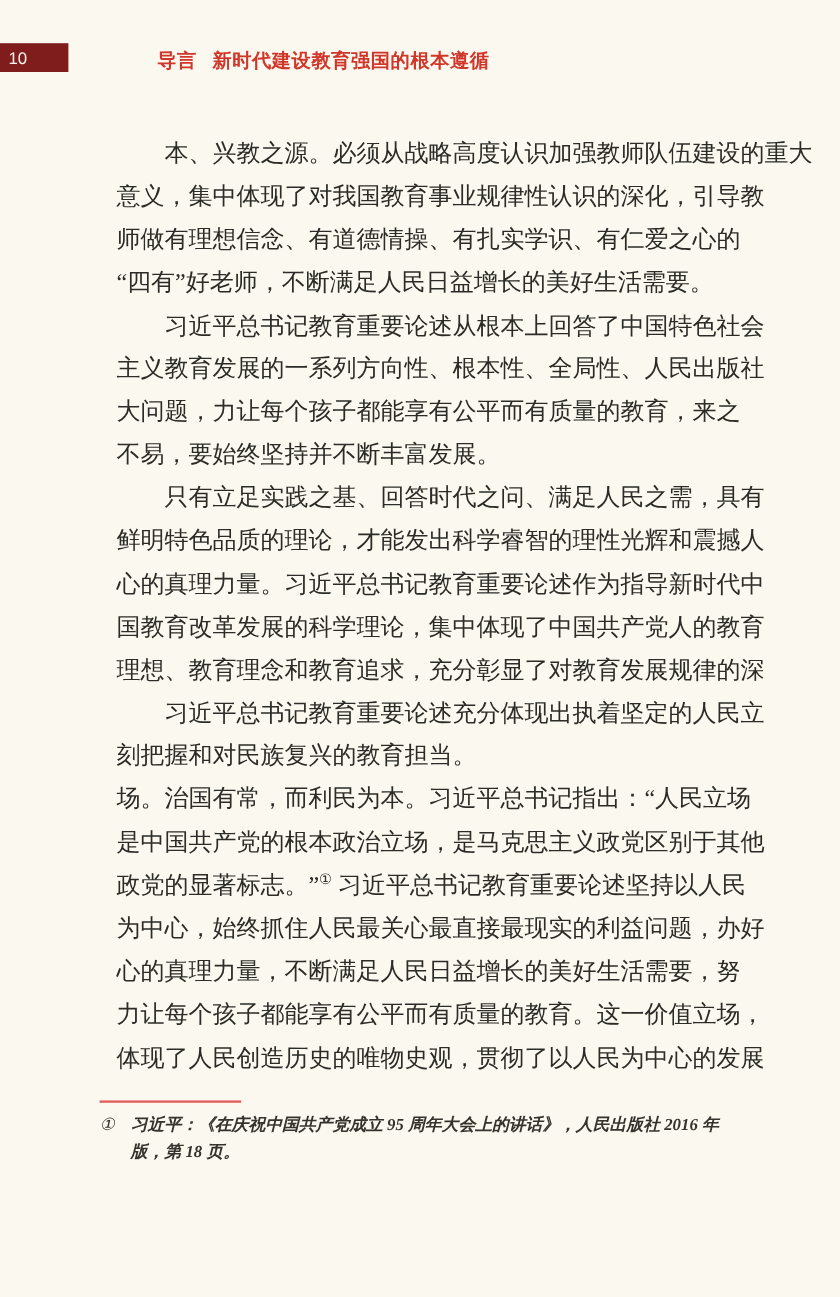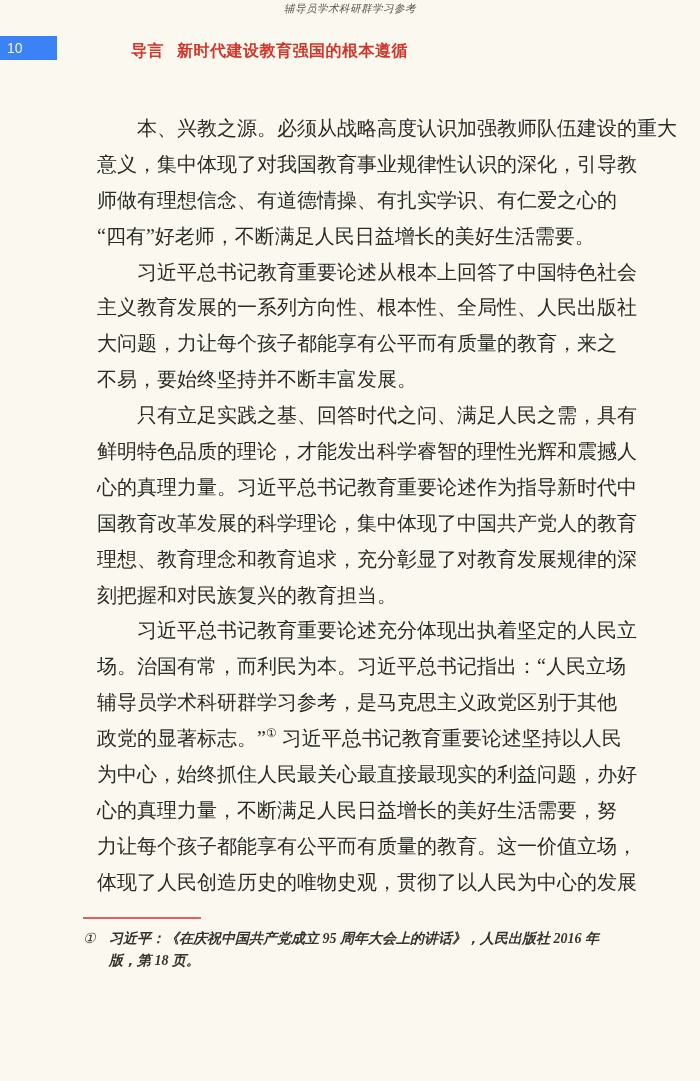--- a/index.html
+++ b/index.html
@@ -14,21 +14,21 @@
     position:absolute;top:2px;left:0;width:700px;
     text-align:center;
     font-size:10.5px;
     font-style:italic;
     color:#56524a;
     letter-spacing:0.5px;
   }
   .page-num-block{
     position:absolute;left:0;top:36px;
     width:57px;height:24px;
-    background:#3b82f6;
+    background:#7f1d1d;
   }
   .page-num-block .num{
     display:block;
     padding-left:7px;
     line-height:24px;
     font-family:"Liberation Sans","DejaVu Sans",sans-serif;
     font-size:14px;
     color:#fcf4ea;
   }
   .chapter-head{
@@ -84,21 +84,20 @@
     line-height:22px;
     white-space:nowrap;
     font-weight:bold;
   }
 </style>
 </head>
 <body>
 
 <div class="page">
 
-  <div class="running-head">辅导员学术科研群学习参考</div>
 
   <div class="page-num-block">
     <span class="num">10</span>
   </div>
 
   <div class="chapter-head">
     <span class="chapter-label">导言</span><span class="chapter-title">新时代建设教育强国的根本遵循</span>
   </div>
 
   <div class="body-text">
@@ -108,24 +107,24 @@
       <div class="bodyline">“四有”好老师，不断满足人民日益增长的美好生活需要。</div>
       <div class="bodyline first">习近平总书记教育重要论述从根本上回答了中国特色社会</div>
       <div class="bodyline">主义教育发展的一系列方向性、根本性、全局性、人民出版社</div>
       <div class="bodyline">大问题，力让每个孩子都能享有公平而有质量的教育，来之</div>
       <div class="bodyline">不易，要始终坚持并不断丰富发展。</div>
       <div class="bodyline first">只有立足实践之基、回答时代之问、满足人民之需，具有</div>
       <div class="bodyline">鲜明特色品质的理论，才能发出科学睿智的理性光辉和震撼人</div>
       <div class="bodyline">心的真理力量。习近平总书记教育重要论述作为指导新时代中</div>
       <div class="bodyline">国教育改革发展的科学理论，集中体现了中国共产党人的教育</div>
       <div class="bodyline">理想、教育理念和教育追求，充分彰显了对教育发展规律的深</div>
+      <div class="bodyline first">习近平总书记教育重要论述充分体现出执着坚定的人民立</div>
       <div class="bodyline">刻把握和对民族复兴的教育担当。</div>
-      <div class="bodyline first">习近平总书记教育重要论述充分体现出执着坚定的人民立</div>
       <div class="bodyline">场。治国有常，而利民为本。习近平总书记指出：“人民立场</div>
-      <div class="bodyline">辅导员学术科研群学习参考，是马克思主义政党区别于其他</div>
+      <div class="bodyline">是中国共产党的根本政治立场，是马克思主义政党区别于其他</div>
       <div class="bodyline">政党的显著标志。”<sup class="ref">①</sup> 习近平总书记教育重要论述坚持以人民</div>
       <div class="bodyline">为中心，始终抓住人民最关心最直接最现实的利益问题，办好</div>
       <div class="bodyline">心的真理力量，不断满足人民日益增长的美好生活需要，努</div>
       <div class="bodyline">力让每个孩子都能享有公平而有质量的教育。这一价值立场，</div>
       <div class="bodyline">体现了人民创造历史的唯物史观，贯彻了以人民为中心的发展</div>
     </div>
 
   <div class="footnote-sep"></div>
 
   <div class="footnote">

